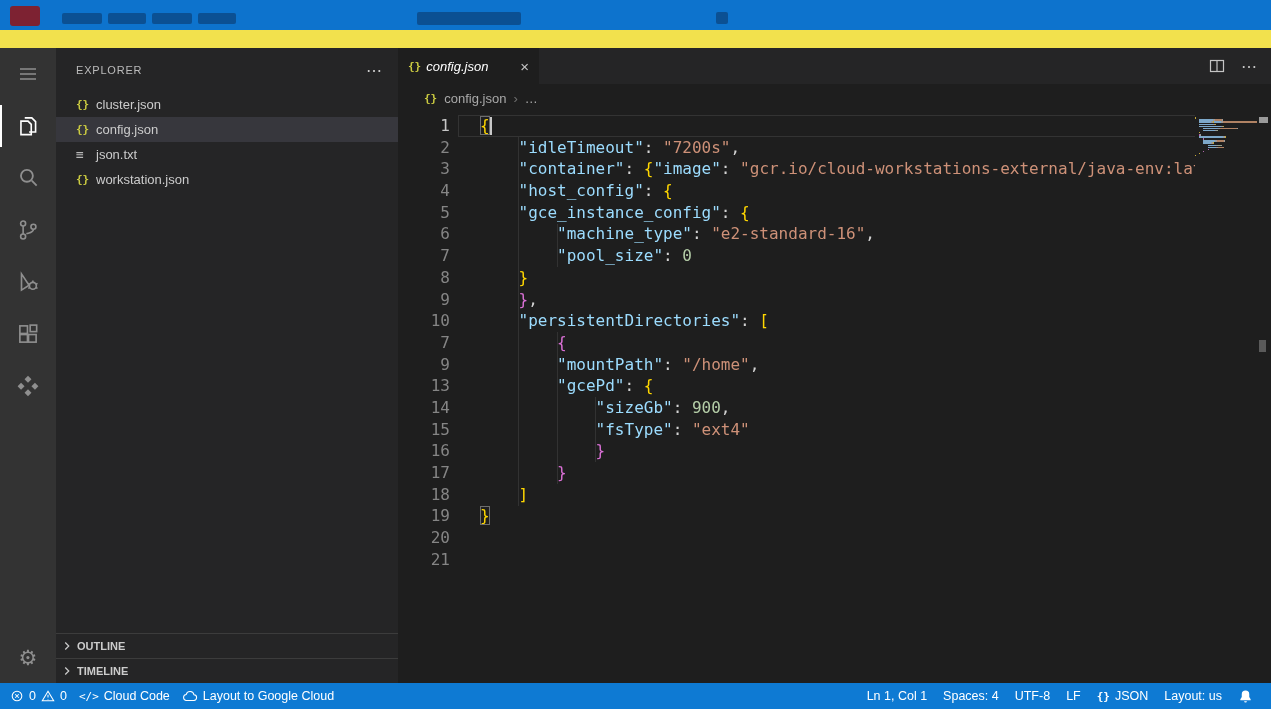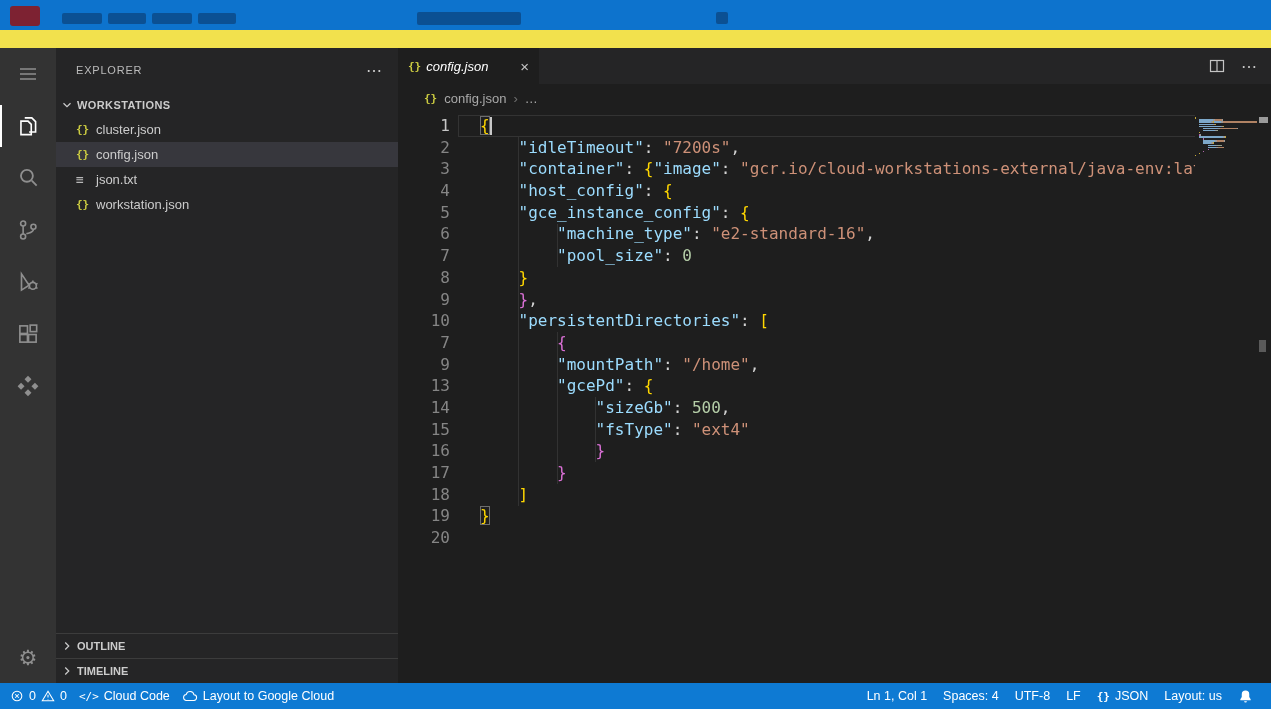--- a/index.html
+++ b/index.html
@@ -180,26 +180,20 @@
       <div class="ab-item">
         <span class="gear-glyph">⚙</span>
       </div>
     </div>
 
     <div class="sidebar">
       <div class="sb-header">
         <span class="sb-title">EXPLORER</span>
         <span class="sb-more">⋯</span>
       </div>
-      <div class="tree-section">
-        <svg width="14" height="14" viewBox="0 0 16 16" fill="none" stroke="currentColor" stroke-width="1.4">
-            <path d="M4 6l4 4 4-4"></path>
-          </svg>
-        <span>WORKSTATIONS</span>
-      </div>
       <div id="file-list">
           <div class="tree-item">
             <span class="file-icon json">{}</span>
             <span class="file-label">cluster.json</span>
           </div>
           <div class="tree-item selected">
             <span class="file-icon json">{}</span>
             <span class="file-label">config.json</span>
           </div>
           <div class="tree-item">
@@ -257,27 +251,28 @@
             <div class="line"><span class="ln">4</span><span class="lc"><span class="tok pl">    </span><span class="tok k">"host_config"</span><span class="tok pu">: </span><span class="tok b1">{</span></span></div>
             <div class="line"><span class="ln">5</span><span class="lc"><span class="tok pl">    </span><span class="tok k">"gce_instance_config"</span><span class="tok pu">: </span><span class="tok b1">{</span></span></div>
             <div class="line"><span class="ln">6</span><span class="lc"><span class="tok pl">        </span><span class="tok k">"machine_type"</span><span class="tok pu">: </span><span class="tok s">"e2-standard-16"</span><span class="tok pu">,</span></span></div>
             <div class="line"><span class="ln">7</span><span class="lc"><span class="tok pl">        </span><span class="tok k">"pool_size"</span><span class="tok pu">: </span><span class="tok n">0</span></span></div>
             <div class="line"><span class="ln">8</span><span class="lc"><span class="tok pl">    </span><span class="tok b1">}</span></span></div>
             <div class="line"><span class="ln">9</span><span class="lc"><span class="tok pl">    </span><span class="tok b2">}</span><span class="tok pu">,</span></span></div>
             <div class="line"><span class="ln">10</span><span class="lc"><span class="tok pl">    </span><span class="tok k">"persistentDirectories"</span><span class="tok pu">: </span><span class="tok b1">[</span></span></div>
             <div class="line"><span class="ln">7</span><span class="lc"><span class="tok pl">        </span><span class="tok b2">{</span></span></div>
             <div class="line"><span class="ln">9</span><span class="lc"><span class="tok pl">        </span><span class="tok k">"mountPath"</span><span class="tok pu">: </span><span class="tok s">"/home"</span><span class="tok pu">,</span></span></div>
             <div class="line"><span class="ln">13</span><span class="lc"><span class="tok pl">        </span><span class="tok k">"gcePd"</span><span class="tok pu">: </span><span class="tok b1">{</span></span></div>
-            <div class="line"><span class="ln">14</span><span class="lc"><span class="tok pl">            </span><span class="tok k">"sizeGb"</span><span class="tok pu">: </span><span class="tok n">500</span><span class="tok pu">,</span></span></div>
+            <div class="line"><span class="ln">14</span><span class="lc"><span class="tok pl">            </span><span class="tok k">"sizeGb"</span><span class="tok pu">: </span><span class="tok n">900</span><span class="tok pu">,</span></span></div>
             <div class="line"><span class="ln">15</span><span class="lc"><span class="tok pl">            </span><span class="tok k">"fsType"</span><span class="tok pu">: </span><span class="tok s">"ext4"</span></span></div>
             <div class="line"><span class="ln">16</span><span class="lc"><span class="tok pl">            </span><span class="tok b2">}</span></span></div>
             <div class="line"><span class="ln">17</span><span class="lc"><span class="tok pl">        </span><span class="tok b2">}</span></span></div>
             <div class="line"><span class="ln">18</span><span class="lc"><span class="tok pl">    </span><span class="tok b1">]</span></span></div>
             <div class="line"><span class="ln">19</span><span class="lc"><span class="tok b1 m">}</span></span></div>
             <div class="line"><span class="ln">20</span><span class="lc"></span></div>
+            <div class="line"><span class="ln">21</span><span class="lc"></span></div>
           </div>
         <div class="guide" id="g1"></div>
         <div class="guide" id="g2"></div>
         <div class="guide" id="g3"></div>
         <div class="guide" id="g4"></div>
         <div class="minimap">
             <div id="minimap-content">
               <div class="mm-line">
                 <span class="mm-tok" style="width: 1.05px; background: rgb(195, 167, 58);"></span>
               </div>

